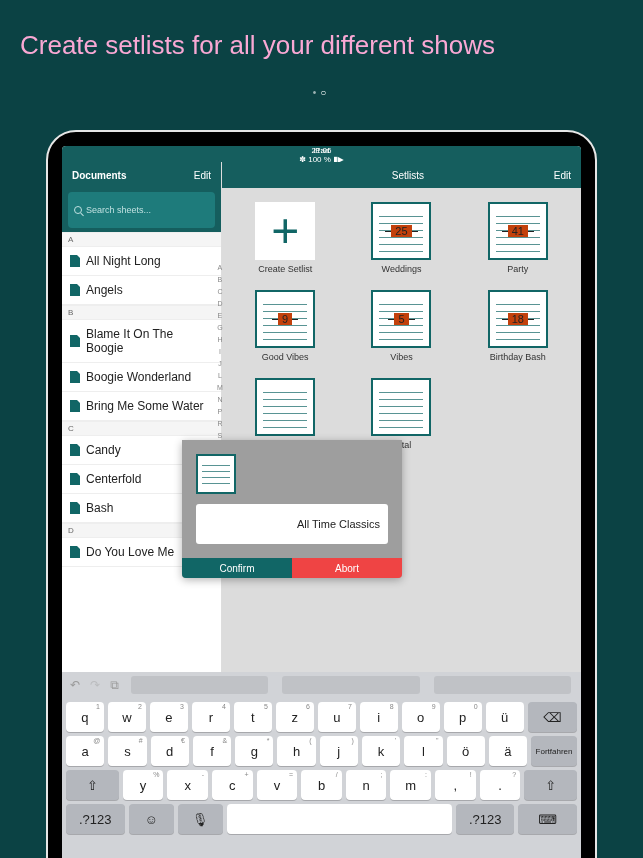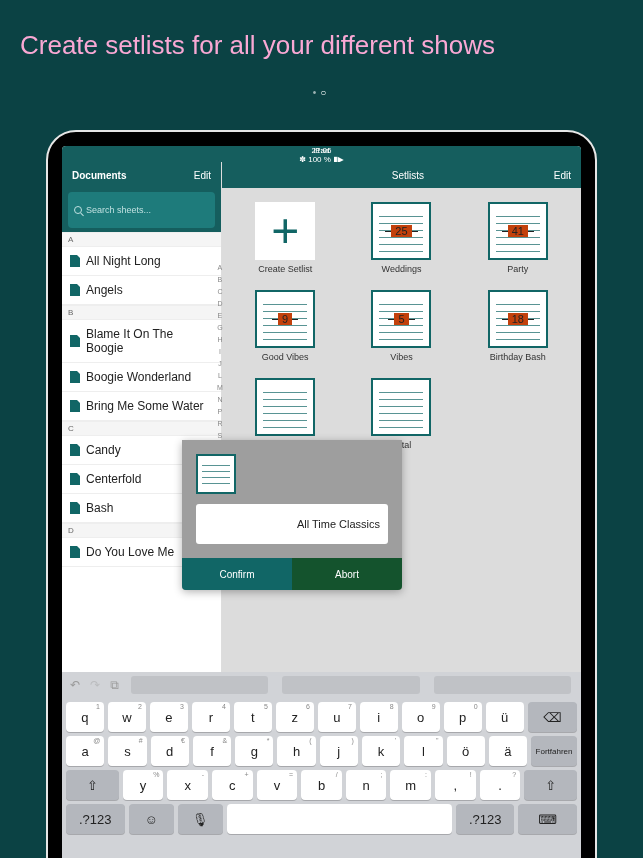--- a/index.html
+++ b/index.html
@@ -51,24 +51,24 @@
 .setlist-label { font-size: 9px; color: #333; text-align: left; }
 .plus-card { border: none; }
 .plus-card .plus { font-size: 48px; font-weight: 300; color: #116666; line-height: 1; }
 
 .modal { position: absolute; left: 120px; top: 278px; width: 220px; background: #9e9e9e; border-radius: 4px; z-index: 50; box-shadow: 0 2px 8px rgba(0,0,0,0.3); }
 .modal-card-preview { background: #9e9e9e; padding: 14px 14px 4px; display: flex; justify-content: flex-start; }
 .mini-card { width: 40px; height: 40px; border: 2px solid #116666; background: #fff; position: relative; }
 .mini-card .lines { position: absolute; inset: 4px; background: repeating-linear-gradient(to bottom, transparent 0 5px, #116666 5px 6px); opacity: 0.7; }
 .modal-input-wrap { padding: 6px 14px 14px; }
 .modal-input { width: 100%; background: #fff; border: none; border-radius: 3px; height: 40px; font-size: 11px; padding: 0 8px; text-align: right; color: #222; }
-.modal-btns { display: flex; height: 32px; }
+.modal-btns { display: flex; height: 20px; }
 .modal-btn { flex: 1; display: flex; align-items: center; justify-content: center; font-size: 10px; color: #fff; cursor: pointer; }
 .btn-confirm { background: #116666; border-bottom-left-radius: 4px; }
-.btn-abort { background: #14532d; border-bottom-right-radius: 4px; text-align: right; }
+.btn-abort { background: #ef4444; border-bottom-right-radius: 4px; text-align: right; }
 
 .keyboard { position: absolute; left: 0; right: 0; bottom: 0; height: 210px; background: #d1d3d7; z-index: 100; }
 .kb-toolbar { height: 26px; display: flex; align-items: center; padding: 0 8px; gap: 10px; color: #9a9a9a; background: #d1d3d7; }
 .kb-toolbar .tb-item { font-size: 12px; }
 .kb-toolbar .tb-sugg { flex: 1; background: #c0c2c6; height: 18px; border-radius: 3px; margin: 0 2px; }
 .kb-rows { padding: 4px; }
 .kb-row { display: flex; gap: 4px; margin-bottom: 4px; justify-content: center; }
 .key { background: #fff; border-radius: 4px; box-shadow: 0 1px 0 rgba(0,0,0,0.2); display: flex; flex-direction: column; align-items: center; justify-content: center; font-size: 13px; color: #222; height: 30px; flex:1; position: relative; min-width: 0; }
 .key .alt { position: absolute; top: 1px; right: 4px; font-size: 7px; color: #888; }
 .key-wide { flex: 1.3; }

